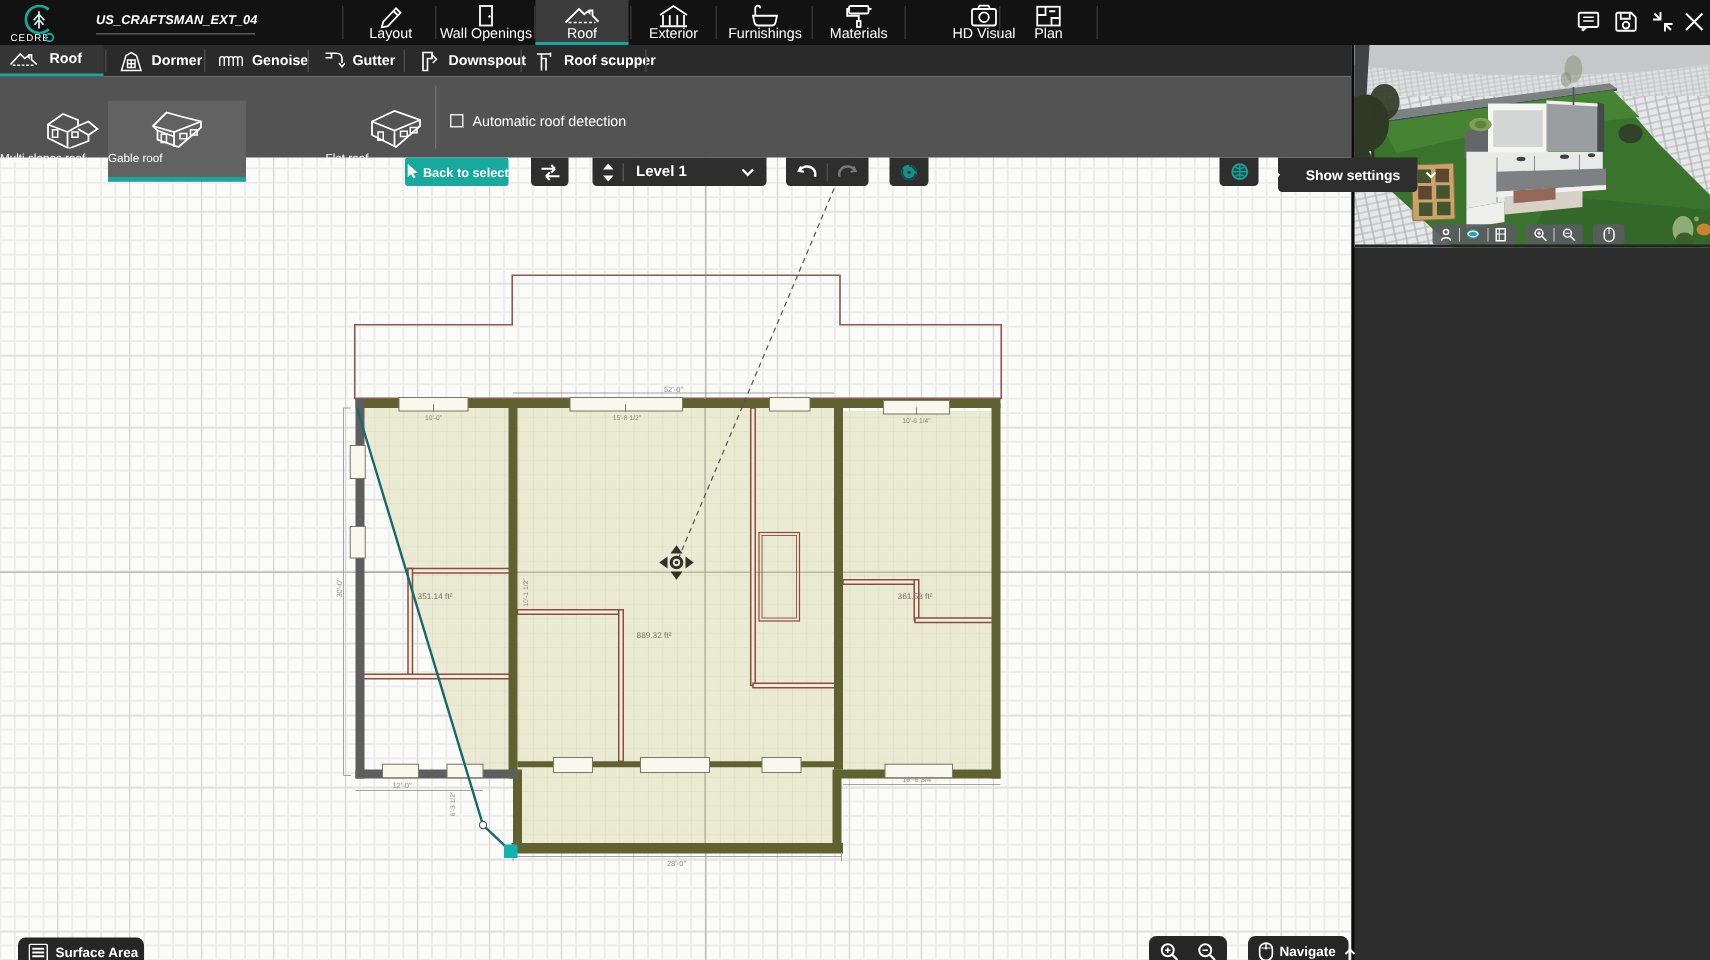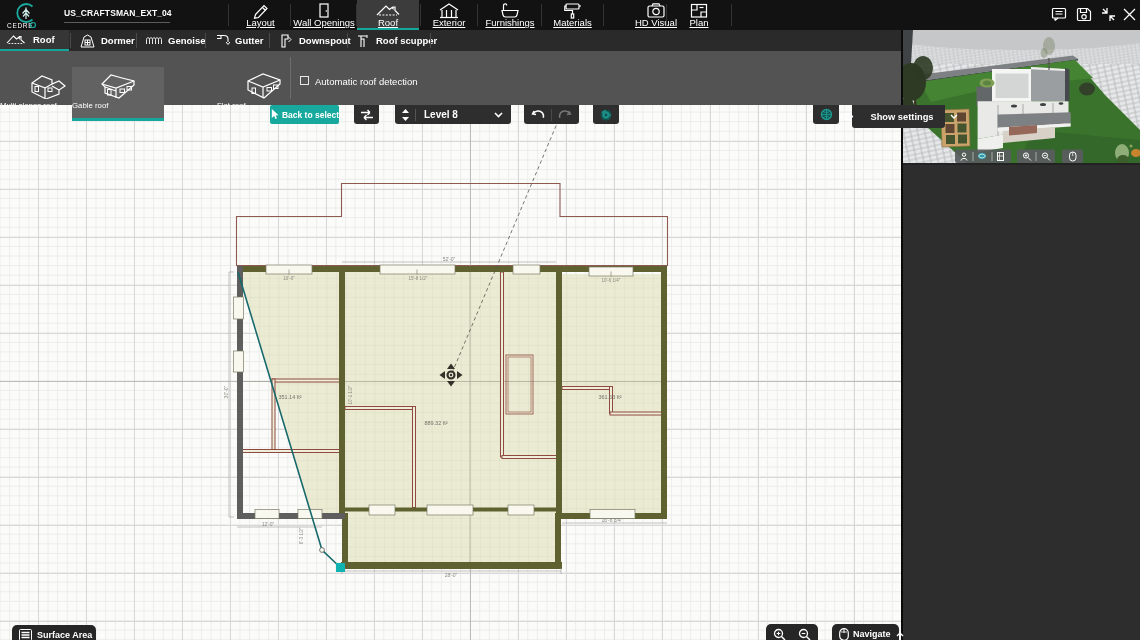--- a/index.html
+++ b/index.html
@@ -2,23 +2,23 @@
 <html><head>
 <meta charset="utf-8">
 <style>
 * { margin:0; padding:0; box-sizing:border-box; }
 .hb svg, .bb svg, .r2tab svg { flex-shrink:0; }
 html,body { width:1140px; height:640px; overflow:hidden; background:#fbfbfb; font-family:"Liberation Sans", sans-serif; }
 #app { position:relative; width:1140px; height:640px; }
 
 #topbar { position:absolute; left:0; top:0; width:1140px; height:30px; background:#111211; }
 #logo { position:absolute; left:5px; top:1px; width:48px; height:29px; }
-#pname { position:absolute; left:64px; top:8px; width:106px; text-align:center; color:#fff; font-size:8.5px; font-weight:bold; letter-spacing:.1px; border-bottom:1px solid #5c5c5c; padding-bottom:4px; white-space:nowrap; }
+#pname { position:absolute; left:64px; top:8px; width:106px; text-align:center; color:#fff; font-size:8.5px; font-weight:bold; letter-spacing:.1px; border-bottom:1px solid #5c5c5c; padding-bottom:4px; white-space:nowrap;font-style:italic; }
 .tsep { position:absolute; top:4px; width:1px; height:22px; background:#333; }
-.ttab { position:absolute; top:0; height:30px; color:#fff; text-align:center; font-size:9.5px; white-space:nowrap;text-decoration:underline; }
+.ttab { position:absolute; top:0; height:30px; color:#fff; text-align:center; font-size:9.5px; white-space:nowrap; }
 .ttab svg { display:block; margin:2px auto 0; }
 .ttab .lb { display:block; margin-top:-1px; line-height:10px; }
 .ttab.sel { background:#3c3c3c; border-bottom:2px solid #16a79c; height:30px; }
 #topicons { position:absolute; right:0; top:0; height:30px; }
 #topicons svg { position:absolute; top:7px; }
 
 #row2 { position:absolute; left:0; top:30px; width:901px; height:21px; background:#2a2a2a; }
 .r2tab { position:absolute; top:0; height:21px; display:flex; align-items:center; color:#fff; font-size:9.5px; font-weight:bold; white-space:nowrap; }
 .r2tab svg { margin-right:5px; }
 .r2tab.sel { background:#363636; border-bottom:2px solid #16a79c; }
@@ -467,21 +467,21 @@
         <path d="M1 3.5 L10 3.5 M10 3.5 L7.5 1 M10 3.5 L7.5 6"></path>
         <path d="M13 8.5 L4 8.5 M4 8.5 L6.5 6 M4 8.5 L6.5 11"></path>
       </svg>
     </div>
   <div class="hb" id="levelbtn">
     <svg width="9" height="12" viewBox="0 0 9 12" style="margin:0 5px 0 6px">
         <path d="M4.5 0 L8 4 L1 4 Z" fill="#fff"></path>
         <path d="M4.5 12 L8 8 L1 8 Z" fill="#fff"></path>
       </svg>
     <div style="width:1px;height:12px;background:#555;margin-right:8px"></div>
-    <span>Level 8</span>
+    <span>Level 1</span>
     <svg width="9" height="6" viewBox="0 0 9 6" style="position:absolute;right:8px">
         <path d="M1 1 L4.5 4.5 L8 1" stroke="#fff" stroke-width="1.6" fill="none"></path>
       </svg>
   </div>
   <div class="hb" id="undogrp">
     <svg width="14" height="11" viewBox="0 0 14 11" fill="none">
         <path d="M3 2 L1.5 5 L5 5.5" stroke="#fff" stroke-width="1.4"></path>
         <path d="M2 4.8 C4 1.5 9 1 11.5 4 C12.5 5.3 12.8 7 12.3 8.8" stroke="#fff" stroke-width="1.6"></path>
       </svg>
     <div style="width:1px;height:12px;background:#4a4a4a;margin:0 6px"></div>

